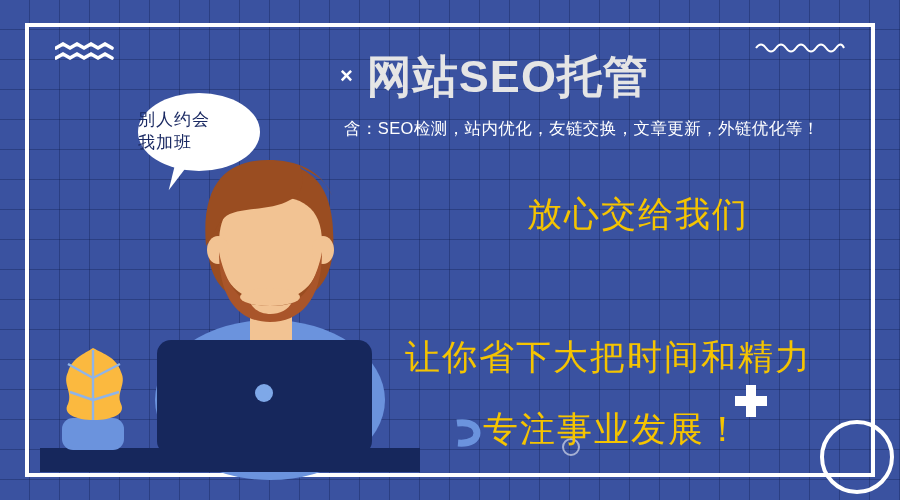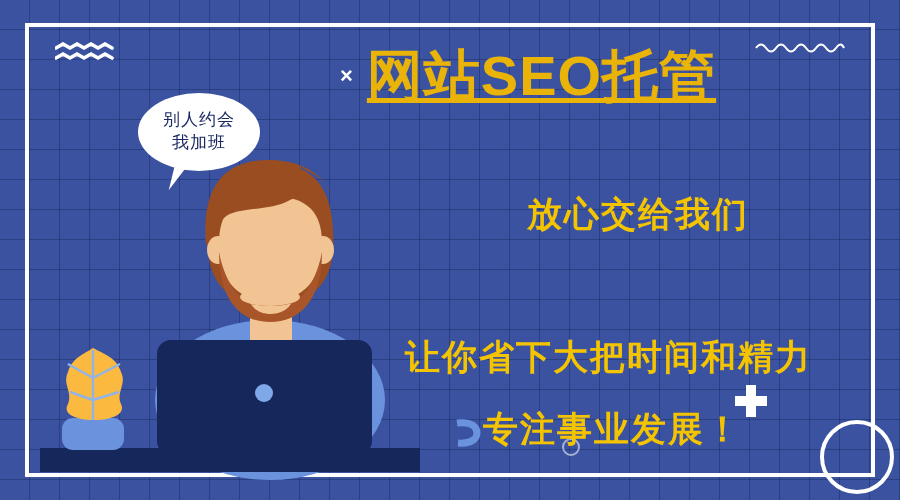--- a/index.html
+++ b/index.html
@@ -29,21 +29,21 @@
     position:absolute;width:74px;height:74px;border-radius:50%;
     border:4px solid #ffffff;right:6px;bottom:6px;
   }
   
   .wave-left{position:absolute;left:55px;top:42px;width:62px;height:22px;}
   .wave-right{position:absolute;right:55px;top:40px;width:90px;height:14px;}
   
   #bubble{
     position:absolute;left:138px;top:93px;width:122px;height:78px;
     background:#ffffff;border-radius:50%/50%;
-    display:flex;flex-direction:column;align-items:center;justify-content:center;
+    display:flex;flex-direction:column;align-items:flex-start;justify-content:center;
     color:#1b2a63;font-size:17px;line-height:1.35;letter-spacing:1px;
     z-index:7;
   }
   #bubble-tail{
     position:absolute;left:173px;top:155px;width:0;height:0;
     border-left:13px solid #ffffff;
     border-right:6px solid transparent;
     border-top:8px solid #ffffff;
     border-bottom:30px solid transparent;
     transform:rotate(14deg);
@@ -51,30 +51,30 @@
   }
   
   #person{position:absolute;left:0;top:0;width:420px;height:500px;z-index:4;}
   
   #title-row{
     position:absolute;left:340px;top:46px;width:520px;height:60px;
     display:flex;align-items:center;z-index:5;
   }
   #title-x{color:#fff;font-size:22px;font-weight:bold;margin-right:14px;line-height:1;}
   #title-text{
-    color:#eab308;font-size:56px;font-weight:bold;letter-spacing:1px;
-    white-space:nowrap;line-height:1;text-decoration:underline;
+    color:#e5e5e5;font-size:45px;font-weight:bold;letter-spacing:1px;
+    white-space:nowrap;line-height:1;
   }
   #subtitle{
     position:absolute;left:344px;top:118px;width:540px;
     color:#ffffff;font-size:16.5px;letter-spacing:.4px;white-space:nowrap;z-index:5;
   }
   
   .slogan{
-    position:absolute;color:#f5c400;font-weight:bold;white-space:nowrap;
+    position:absolute;color:#f5c400;font-weight:normal;white-space:nowrap;
     font-size:35px;letter-spacing:2px;z-index:5;line-height:1;
   }
   #slogan-0{left:527px;top:196px;}
   #slogan-1{left:450px;top:267px;}
   #slogan-2{left:405px;top:339px;text-align:right;}
   #slogan-3{left:483px;top:411px;}
   
   #plus-accent{position:absolute;left:735px;top:385px;width:32px;height:32px;z-index:5;}
   #plus-accent::before,#plus-accent::after{
     content:"";position:absolute;background:#ffffff;
@@ -150,18 +150,19 @@
   <div id="bubble-tail"></div>
   <div id="bubble">
     <span>别人约会</span>
     <span>我加班</span>
   </div>
 
   <div id="title-row">
     <span id="title-x">×</span>
     <span id="title-text">网站SEO托管</span>
   </div>
+  <div id="subtitle">含：SEO检测，站内优化，友链交换，文章更新，外链优化等！</div>
 
   <div class="slogan" id="slogan-0">放心交给我们</div>
   <div class="slogan" id="slogan-2">让你省下大把时间和精力</div>
   <div class="slogan" id="slogan-3">专注事业发展！</div>
 
 </div>
 
 </body></html>

